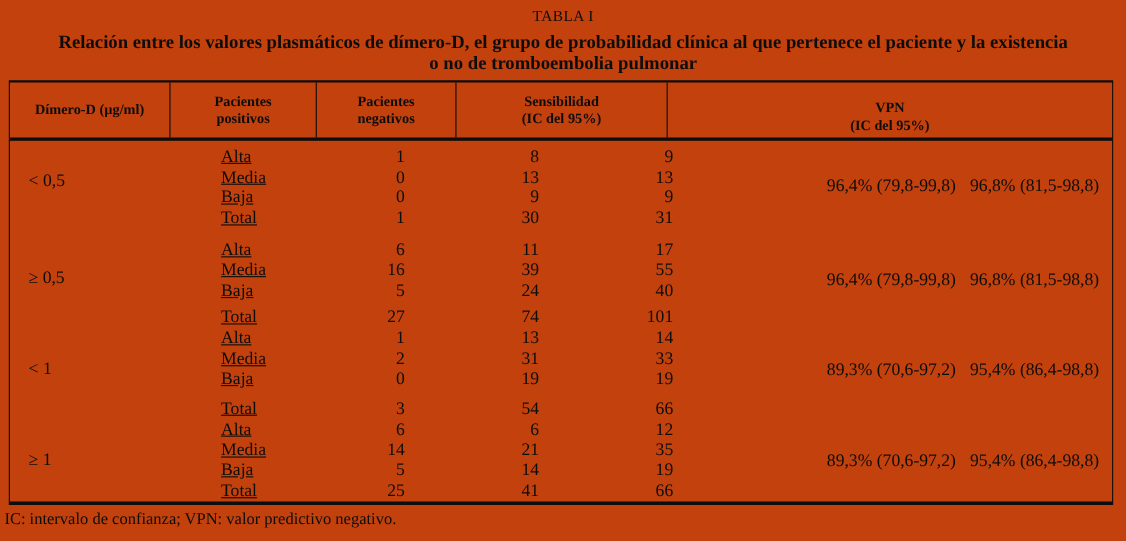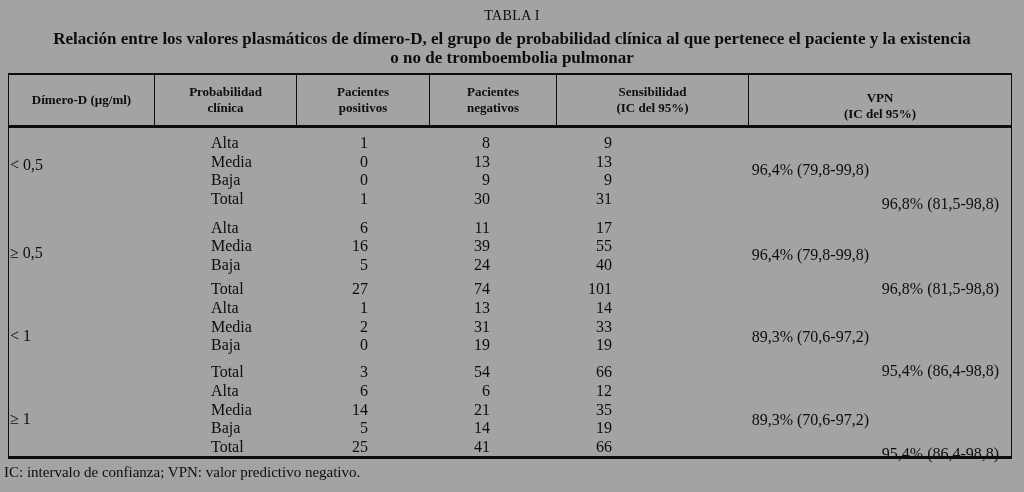--- a/index.html
+++ b/index.html
@@ -4,21 +4,21 @@
 <style>
   * { margin:0; padding:0; box-sizing:border-box; }
   html,body { width:1024px; height:492px; }
   body {
     background:#ffffff;
     color:#0d0d0d;
     font-family:"Liberation Serif", serif;
     position:relative;
     overflow:hidden;
   }
-  .page { position:absolute; inset:0; background:#a3a3a3; }
+  .page { position:absolute; inset:0; background:#c2410c; }
 
   
   .title-num {
     position:absolute; top:8px; left:0; width:100%;
     text-align:center; font-size:14px; letter-spacing:.4px;
   }
   .title-line1 {
     position:absolute; top:29px; left:0; width:100%;
     text-align:center; font-weight:bold; font-size:17px;
   }
@@ -44,35 +44,35 @@
     display:flex; flex-direction:column; justify-content:center; align-items:center;
     font-weight:bold; font-size:13px; line-height:16px; text-align:center;
     flex:0 0 auto;
   }
   .th:last-child { border-right:none; flex:1 1 auto;margin-top:11px; }
   .w1{width:146px}.w2{width:142px}.w3{width:133px}.w4{width:127px}.w5{width:120px}.w6{width:192px}
 
   .tbody { position:relative; height:328px; font-size:16px; }
 
   .row { position:absolute; left:0; width:100%; height:18px; line-height:18px; }
-  .c-prob { position:absolute; left:202px; }
+  .c-prob { position:absolute; left:192px;text-decoration:underline; }
   .c-pos  { position:absolute; left:288px; width:71px;  text-align:right; }
   .c-neg  { position:absolute; left:421px; width:60px;  text-align:right; }
   .c-tot  { position:absolute; left:548px; width:55px;  text-align:right; }
 
   .glabel {
-    position:absolute; left:1px; height:18px; line-height:18px;
+    position:absolute; left:17px; height:18px; line-height:18px;
   }
   .sens {
     position:absolute; left:668px; width:192px; height:18px; line-height:18px;
     text-align:right; white-space:nowrap;
   }
   .vpn {
     position:absolute; left:860px; width:143px; height:18px; line-height:18px;
-    text-align:center; white-space:nowrap;margin-top:34px;
+    text-align:center; white-space:nowrap;
   }
 
   
   .footnote {
     position:absolute; left:4px; top:464px; font-size:15px;
   }
 </style>
 </head>
 <body>
 
@@ -81,24 +81,20 @@
   <div class="title-num">TABLA I</div>
   <div class="title-line1">Relación entre los valores plasmáticos de dímero-D, el grupo de probabilidad clínica al que pertenece el paciente y la existencia</div>
   <div class="title-line2">o no de tromboembolia pulmonar</div>
 
   <div class="tbl">
 
     <div class="thead">
       <div class="th w1">
         <span>Dímero-D (µg/ml)</span>
           <span></span>
-      </div>
-      <div class="th w2">
-        <span>Probabilidad</span>
-          <span>clínica</span>
       </div>
       <div class="th w3">
         <span>Pacientes</span>
           <span>positivos</span>
       </div>
       <div class="th w4">
         <span>Pacientes</span>
           <span>negativos</span>
       </div>
       <div class="th w6">

